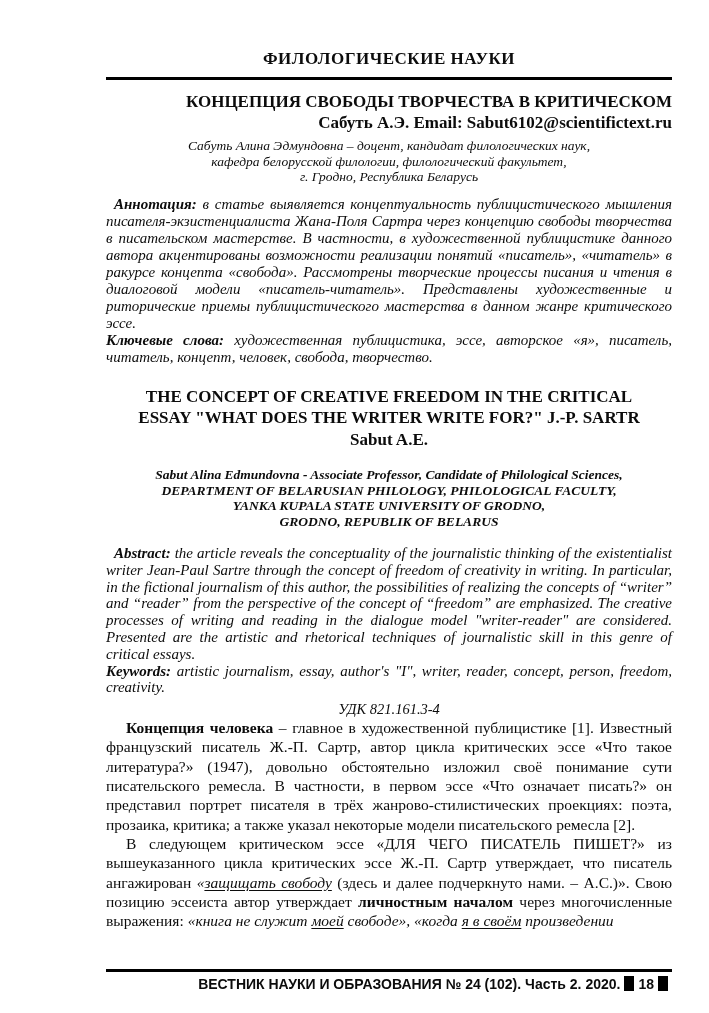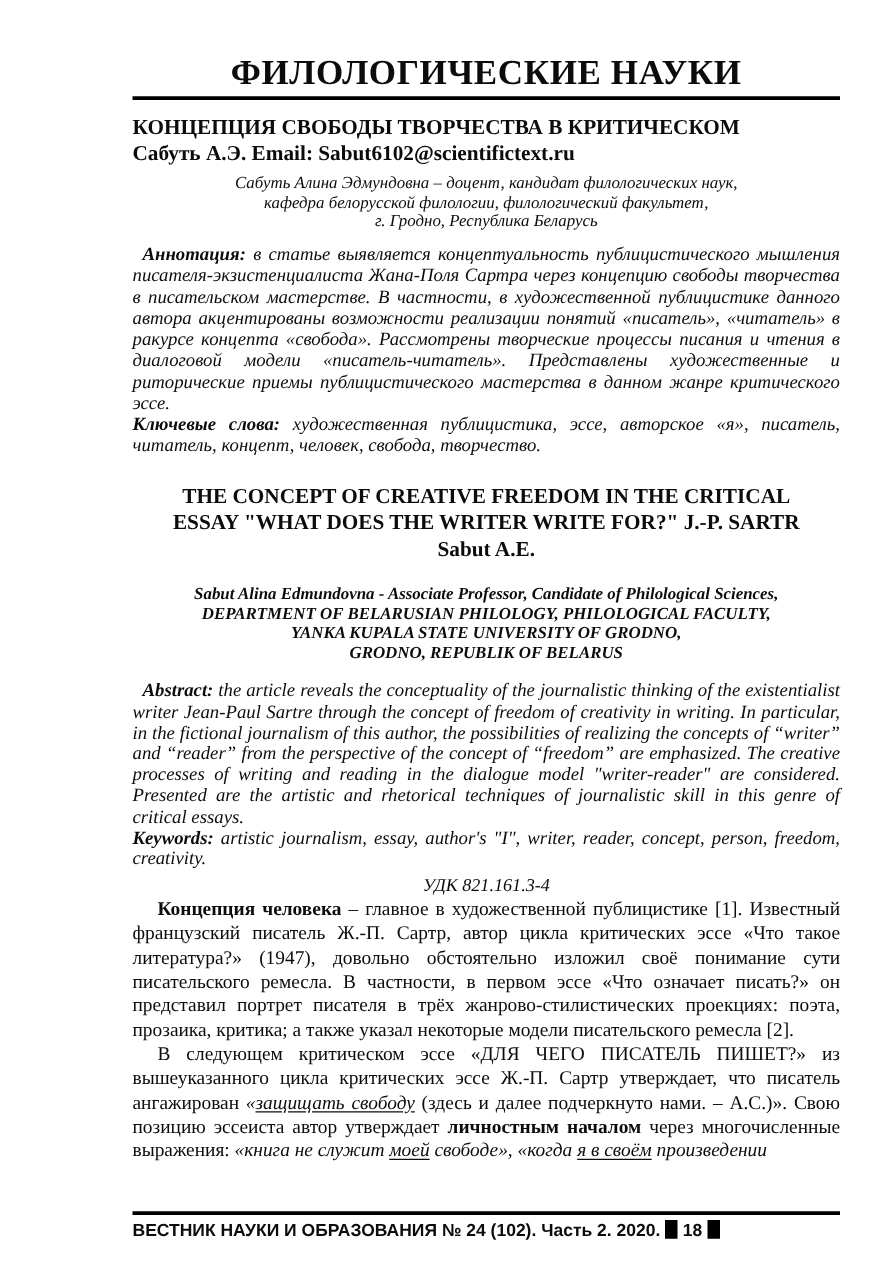--- a/index.html
+++ b/index.html
@@ -9,29 +9,29 @@
     width:709px; height:1013px;
     margin:0 auto;
     background:#ffffff;
     color:#0c0c0c;
     font-family:"Liberation Serif","DejaVu Serif",serif;
     padding:46px 37px 0 106px;
     overflow:hidden;
   }
   .section-header {
     text-align:center;
-    font-size:28px; font-weight:bold;
+    font-size:17px; font-weight:bold;
     letter-spacing:.5px;
     line-height:26px;
   }
   .rule { border-bottom:3px solid #000; margin-top:5px; }
 
   .title-ru {
     margin-top:11px;
-    text-align:left;
+    text-align:right;
     font-size:17px; font-weight:bold;
     line-height:21px;
   }
   .affil {
     margin-top:5px;
     text-align:center;
     font-style:italic;
     font-size:13.5px; line-height:15.5px;
   }
   .abstract {
@@ -66,20 +66,21 @@
   .i { font-style:italic; }
   .iu { font-style:italic; text-decoration:underline; text-underline-offset:2px; }
 
   .footer {
     position:absolute;
     left:106px; right:37px; top:969px;
   }
   .footer-rule { border-top:3px solid #000; }
   .footer-line {
     margin-top:4px;
+    text-align:right;
     font-family:"Liberation Sans","DejaVu Sans",sans-serif;
     font-weight:bold;
     font-size:14px; line-height:17px;
     white-space:nowrap;
   }
   .sq {
     display:inline-block;
     width:10px; height:15px;
     background:#000;
     vertical-align:-2px;

